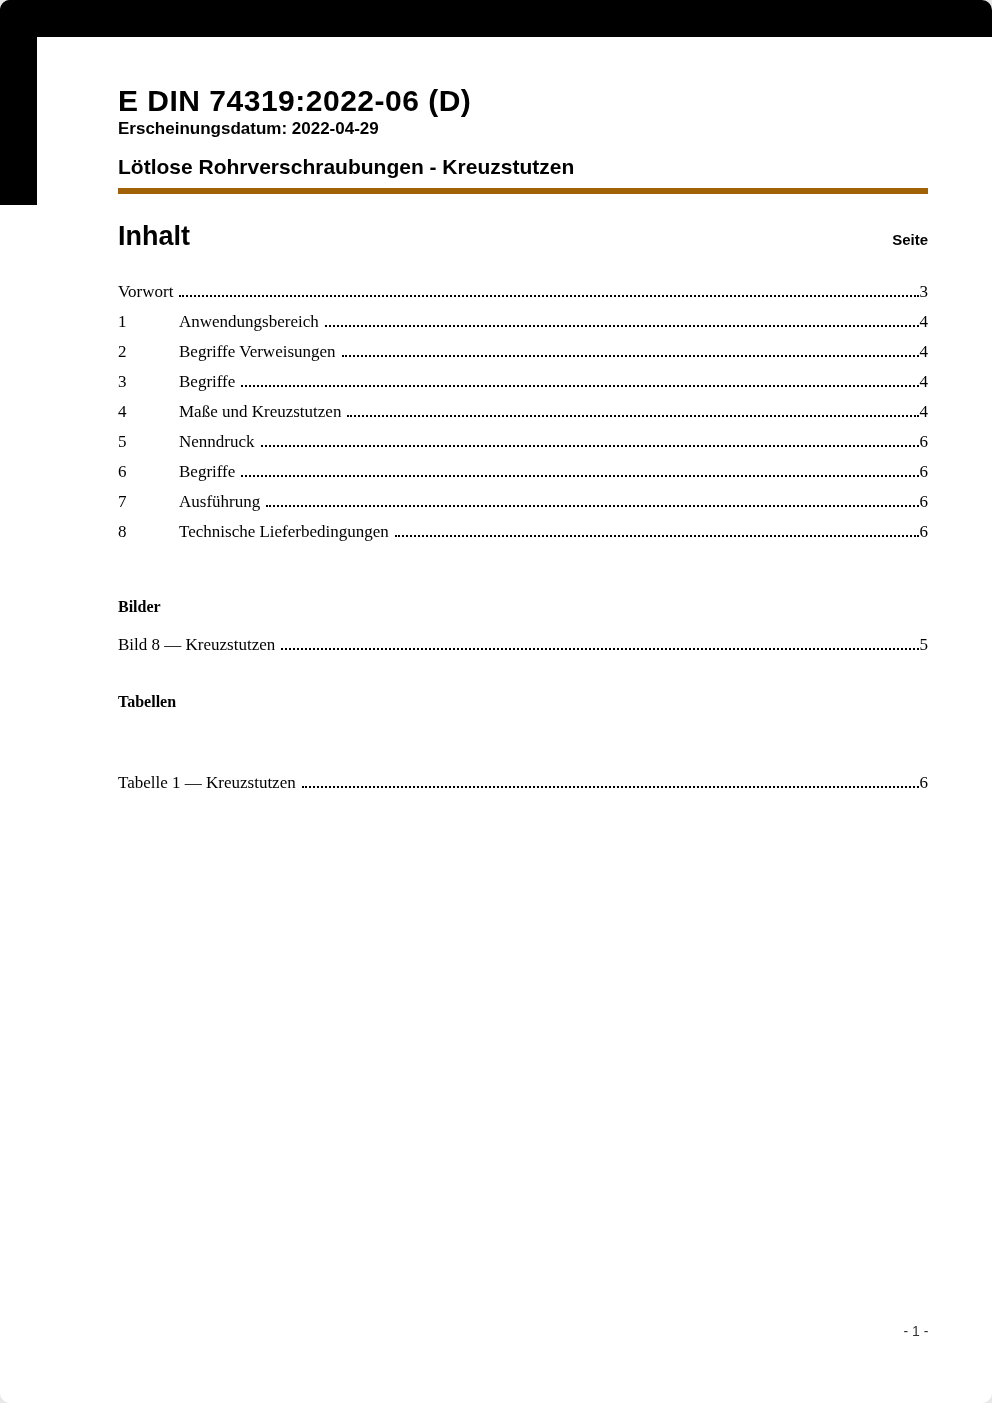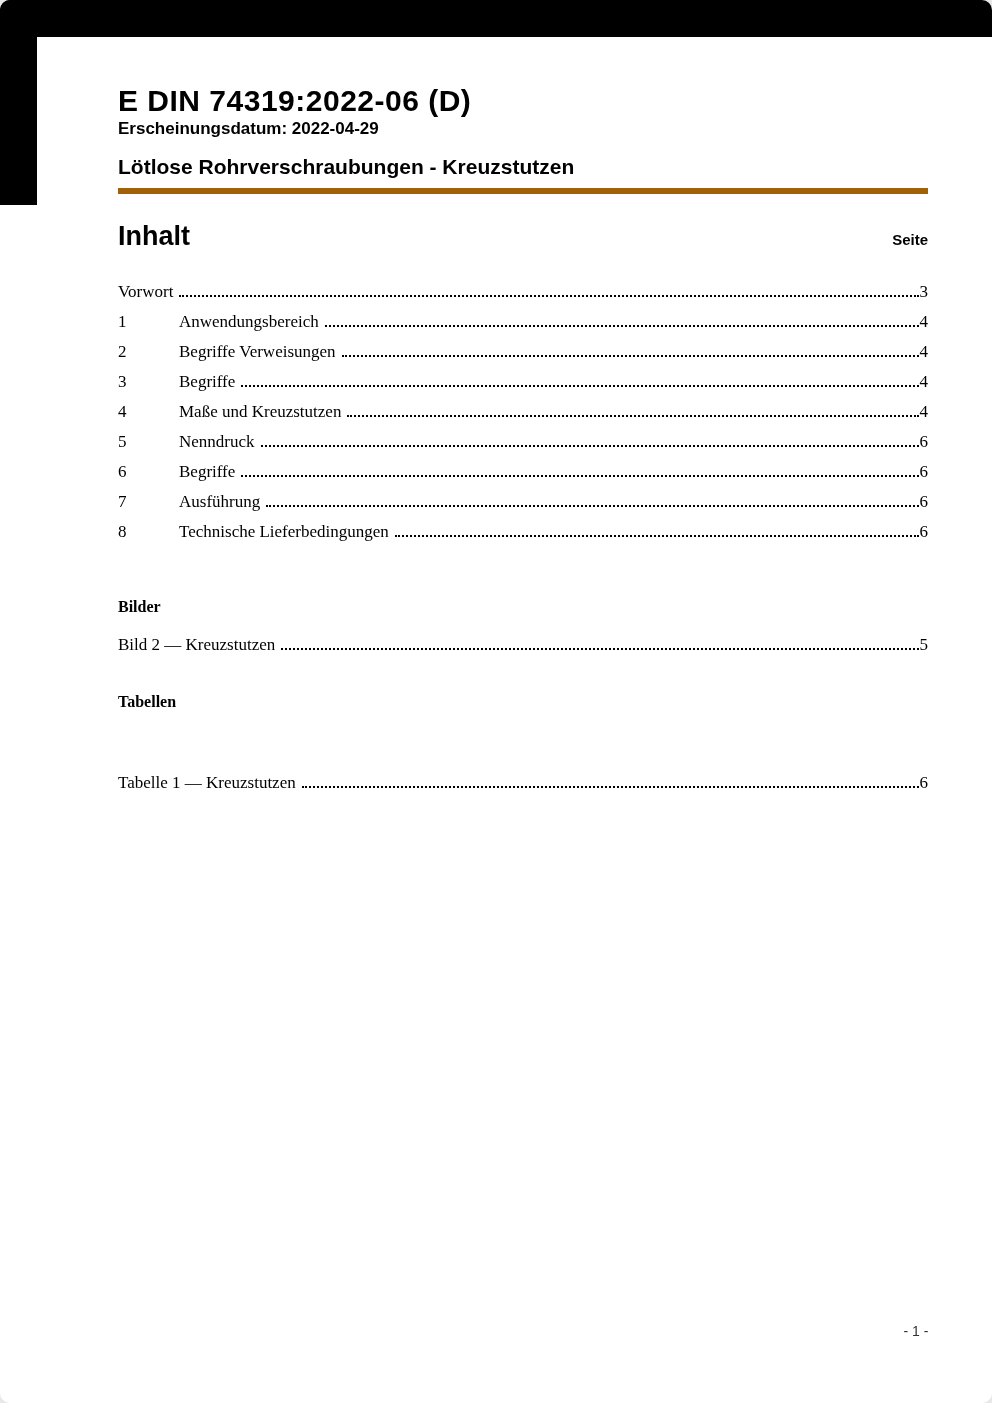--- a/index.html
+++ b/index.html
@@ -176,21 +176,21 @@
     <span class="dot-leader"></span>
     <span class="toc-page">6</span>
   </div>
 </div>
 
     <div class="section-label figures-label">Bilder</div>
 
     <div class="toc-list figures-list">
   <div class="toc-row">
 
-    <span class="toc-title-text">Bild 2 — Kreuzstutzen</span>
+    <span class="toc-title-text">Bild 8 — Kreuzstutzen</span>
     <span class="dot-leader"></span>
     <span class="toc-page">5</span>
   </div>
 </div>
 
     <div class="section-label tables-label">Tabellen</div>
 
     <div class="toc-list tables-list">
   <div class="toc-row">
 

